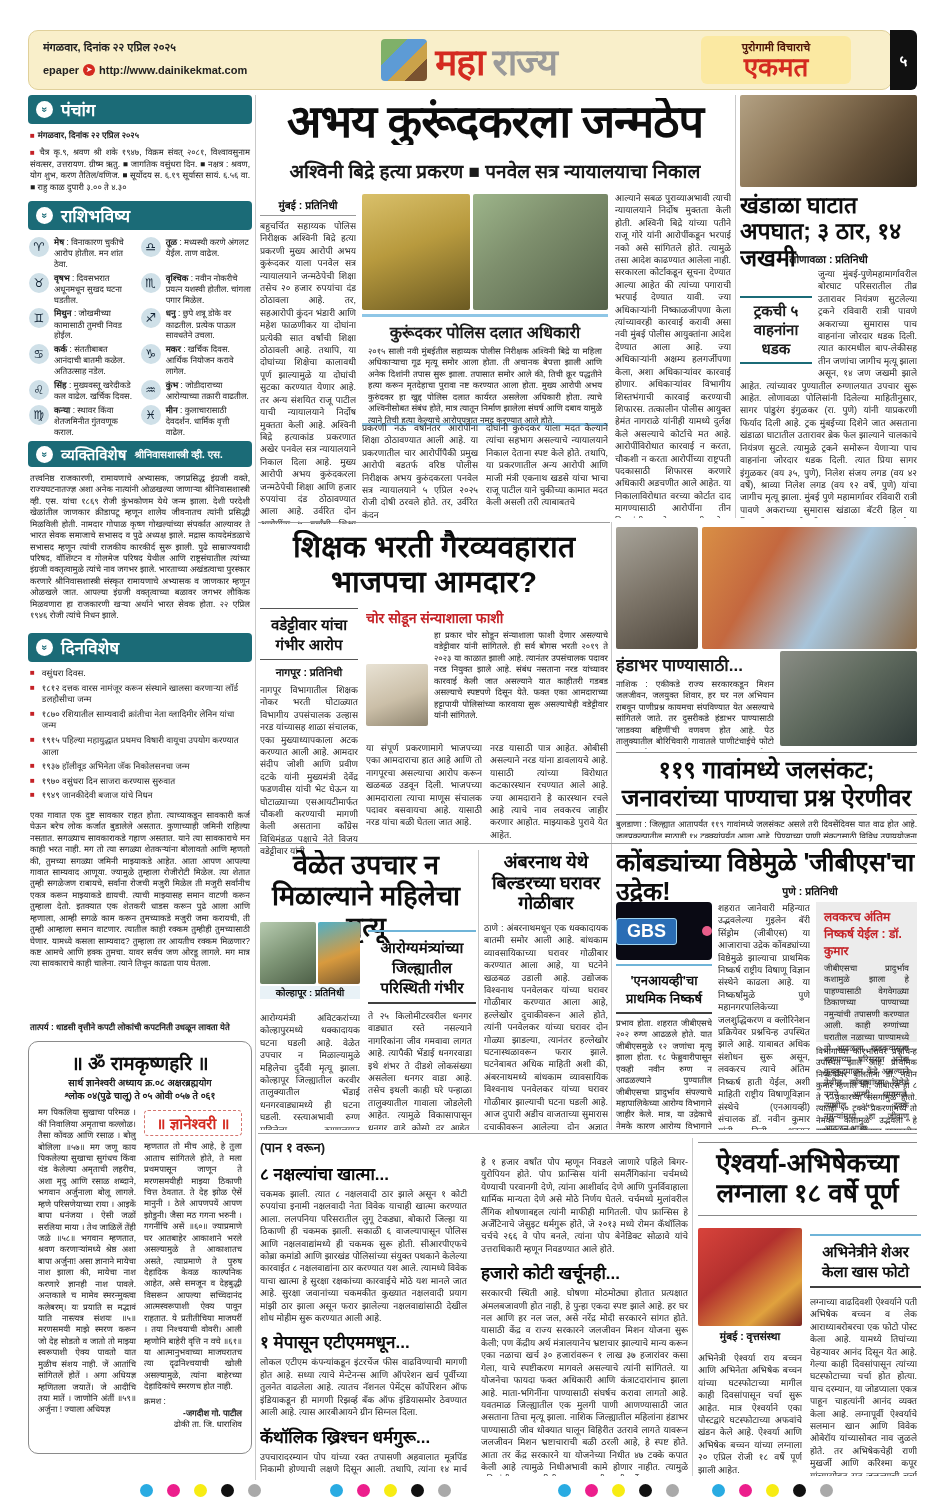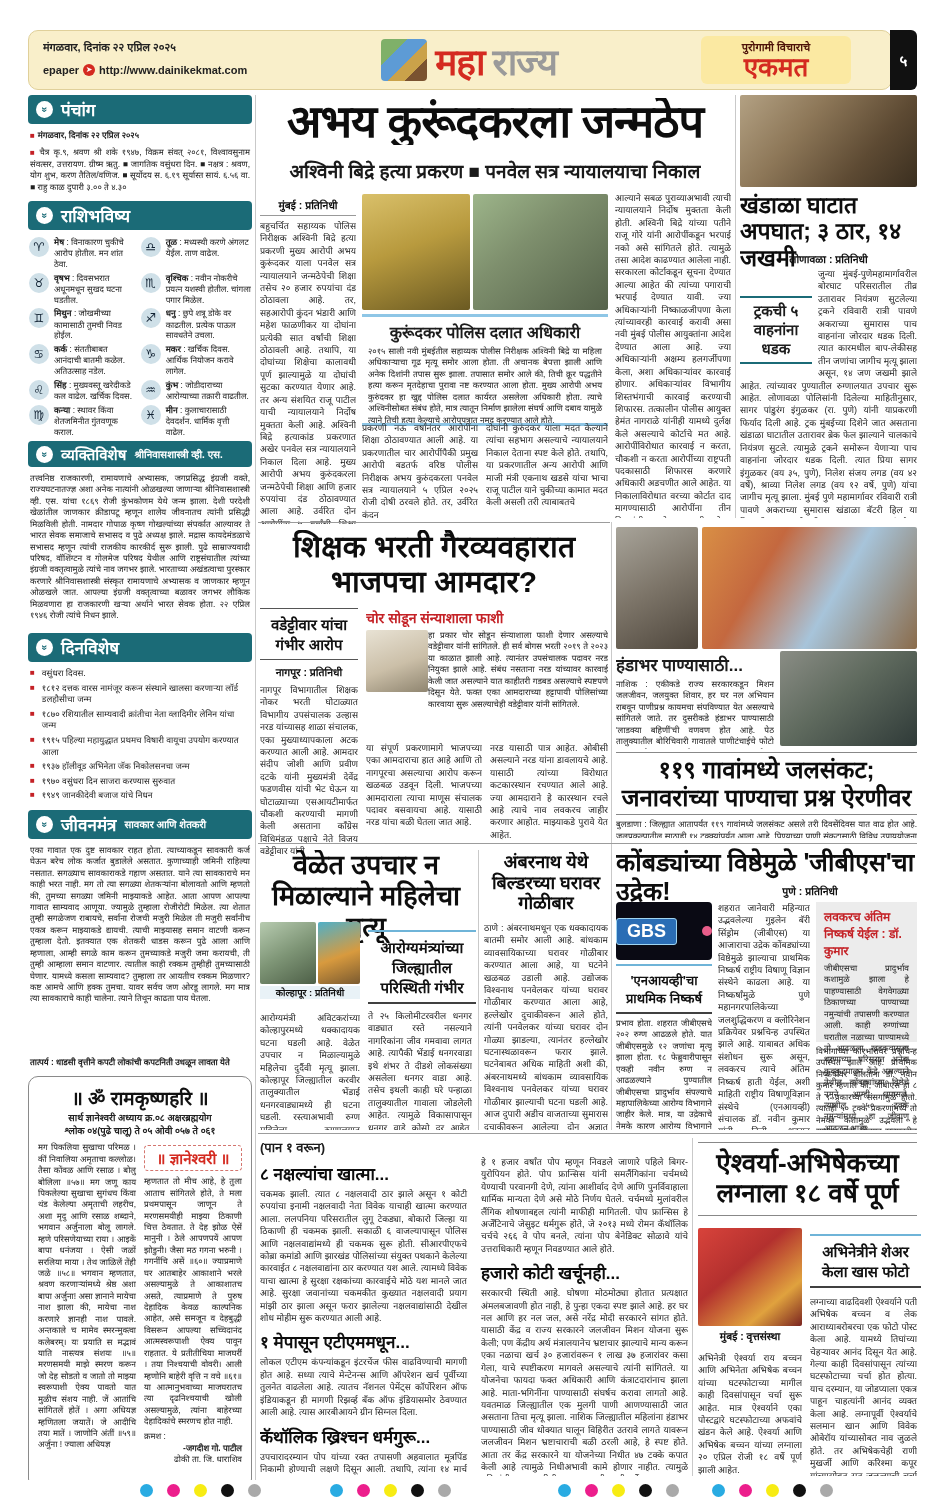--- a/index.html
+++ b/index.html
@@ -189,25 +189,20 @@
       <div class="din-item">
           <span class="sq">■</span>
           <span>१९७०  वसुंधरा दिन साजरा करण्यास सुरुवात</span>
         </div>
       <div class="din-item">
           <span class="sq">■</span>
           <span>१९४९  जानकीदेवी बजाज यांचे निधन</span>
         </div>
     </div>
 
-    <div class="sec-head">
-      <span class="chev">»</span>
-      <span class="t">जीवनमंत्र</span>
-      <span class="s">सावकार आणि शेतकरी</span>
-    </div>
     <div class="bt-sm" style="margin:6px 2px 4px 2px;height:208px;">एका गावात एक दुष्ट सावकार राहत होता. त्याच्याकडून सावकारी कर्ज घेऊन बरेच लोक कर्जात बुडालेले असतात. कुणाच्याही जमिनी राहिल्या नसतात. सगळ्याच सावकाराकडे गहाण असतात. याने त्या सावकाराचे मन काही भरत नाही. मग तो त्या सगळ्या शेतकऱ्यांना बोलावतो आणि म्हणतो की, तुमच्या सगळ्या जमिनी माझ्याकडे आहेत. आता आपण आपल्या गावात साम्यवाद आणूया. ज्यामुळे तुम्हाला रोजीरोटी मिळेल. त्या शेतात तुम्ही सगळेजण राबायचे, सर्वांना रोजची मजुरी मिळेल ती मजुरी सर्वांनीच एकत्र करून माझ्याकडे द्यायची. त्याची माझ्यासह समान वाटणी करून तुम्हाला देतो. इतक्यात एक शेतकरी धाडस करून पुढे आला आणि म्हणाला, आम्ही सगळे काम करून तुमच्याकडे मजुरी जमा करायची, ती तुम्ही आम्हाला समान वाटणार. त्यातील काही रक्कम तुम्हीही तुमच्यासाठी घेणार. यामध्ये कसला साम्यवाद? तुम्हाला तर आयतीच रक्कम मिळणार? कष्ट आमचे आणि हक्क तुमचा. यावर सर्वच जण ओरडू लागले. मग मात्र त्या सावकाराचे काही चालेना. त्याने तिथून काढता पाय घेतला.</div>
     <div class="bt-sm" style="margin:0 2px 8px 2px;font-weight:bold;">तात्पर्य : धाडसी वृत्तीने कपटी लोकांची कपटनिती उधळून लावता येते</div>
 
     <div class="om-box" style="height:395px;">
       <div class="om-title">॥ ॐ रामकृष्णहरि ॥</div>
       <div class="om-sub">सार्थ ज्ञानेश्वरी अध्याय क्र.०८ अक्षरब्रह्मयोग</div>
       <div class="om-sub" style="margin-bottom:5px;">श्लोक ०४(पुढे चालू) ते ०५ ओवी ०५७ ते ०६१</div>
       <div style="display:flex;gap:8px;">
         <div class="bt-sm" style="width:50%;height:320px;">मग पिकलिया सुखाचा परिमळ । कीं निवालिया अमृताचा कल्लोळ। तैसा कोंवळ आणि रसाळ । बोलु बोलिला ॥५७॥ मग जणू काय पिकलेल्या सुखाचा सुगंधच किंवा थंड केलेल्या अमृताची लहरीच, अशा मृदु आणि रसाळ शब्दाने, भगवान अर्जुनाला बोलू लागले. म्हणे परिसणेयाच्या राया । आइकें बापा धनंजया । ऐसी जळों सरलिया माया । तेथ जाळिलें तेंही जळे ॥५८॥ भगवान म्हणतात, श्रवण करणाऱ्यांमध्ये श्रेष्ठ अशा बापा अर्जुना! असा ज्ञानाने मायेचा नाश झाला की, मायेचा नाश करणारे ज्ञानही नाश पावले. अन्तकाले च मामेव स्मरन्मुक्त्वा कलेबरम्। यः प्रयाति स मद्भावं याति नास्त्यत्र संशयः ॥५॥ मरणसमयी माझे स्मरण करून जो देह सोडतो व जातो तो माझ्या स्वरूपाशी ऐक्य पावतो यात मुळीच संशय नाही. जें आतांचि सांगितलें होतें । अगा अधियज्ञ म्हणितला जयातें। जे आदीचि तया मातें । जाणोनि अंतीं ॥५९॥ अर्जुना ! ज्याला अधियज्ञ</div>
         <div style="width:50%;">
@@ -254,21 +249,21 @@
   <div class="abs hline" style="left:258px;top:522px;width:352px;"></div>
 
   <div class="abs" style="left:260px;top:608px;width:98px;height:272px;">
     <div class="deck" style="font-size:15px;border-top:1px solid #555;border-bottom:1px solid #555;">वडेट्टीवार यांचा गंभीर आरोप</div>
     <div class="byline" style="margin:5px 0;">नागपूर : प्रतिनिधी</div>
     <div class="bt">नागपूर विभागातील शिक्षक नोकर भरती घोटाळ्यात विभागीय उपसंचालक उल्हास नरड यांच्यासह शाळा संचालक, एका मुख्याध्यापकाला अटक करण्यात आली आहे. आमदार संदीप जोशी आणि प्रवीण दटके यांनी मुख्यमंत्री देवेंद्र फडणवीस यांची भेट घेऊन या घोटाळ्याच्या एसआयटीमार्फत चौकशी करण्याची मागणी केली असताना काँग्रेस विधिमंडळ पक्षाचे नेते विजय वडेट्टीवार यांनी</div>
   </div>
   <div class="abs h2" style="left:260px;top:530px;width:348px;font-size:30px;">शिक्षक भरती गैरव्यवहारात भाजपचा आमदार?</div>
   <div class="abs" style="left:366px;top:608px;width:242px;height:128px;">
     <div class="red-title">चोर सोडून संन्याशाला फाशी</div>
-    <div style="display:flex;margin-top:3px;">
+    <div style="display:flex;gap:6px;margin-top:3px;align-items:flex-end;">
       <div class="photo" style="flex:0 0 62px;height:62px;background:linear-gradient(160deg,#e8e2d4 0%,#cbbfa8 55%,#8f8570 100%);"></div>
       <div class="bt-sm" style="height:96px;">हा प्रकार चोर सोडून संन्याशाला फाशी देणार असल्याचे वडेट्टीवार यांनी सांगितले. ही सर्व बोगस भरती २०१९ ते २०२३ या काळात झाली आहे. त्यानंतर उपसंचालक पदावर नरड नियुक्त झाले आहे. संबंध नसताना नरड यांच्यावर कारवाई केली जात असल्याने यात काहीतरी गडबड असल्याचे स्पष्टपणे दिसून येते. फक्त एका आमदाराच्या हट्टापायी पोलिसांच्या कारवाया सुरू असल्याचेही वडेट्टीवार यांनी सांगितले.</div>
     </div>
   </div>
   <div class="abs bt" style="left:366px;top:742px;width:116px;height:138px;">या संपूर्ण प्रकरणामागे भाजपच्या एका आमदाराचा हात आहे आणि तो नागपूरचा असल्याचा आरोप करून खळबळ उडवून दिली. भाजपच्या आमदाराला त्याचा माणूस संचालक पदावर बसवायचा आहे. यासाठी नरड यांचा बळी घेतला जात आहे.</div>
   <div class="abs bt" style="left:490px;top:742px;width:118px;height:138px;">नरड यासाठी पात्र आहेत. ओबीसी असल्याने नरड यांना डावलायचे आहे. यासाठी त्यांच्या विरोधात कटकारस्थान रचण्यात आले आहे. ज्या आमदाराने हे कारस्थान रचले आहे त्याचे नाव लवकरच जाहीर करणार आहोत. माझ्याकडे पुरावे येत आहेत.</div>
 
   <div class="abs vline" style="left:611px;top:522px;height:608px;"></div>
 
   <div class="abs photo" style="left:616px;top:527px;width:82px;height:122px;background:linear-gradient(150deg,#a8a49a 0%,#7c7468 50%,#4e463c 100%);"></div>

